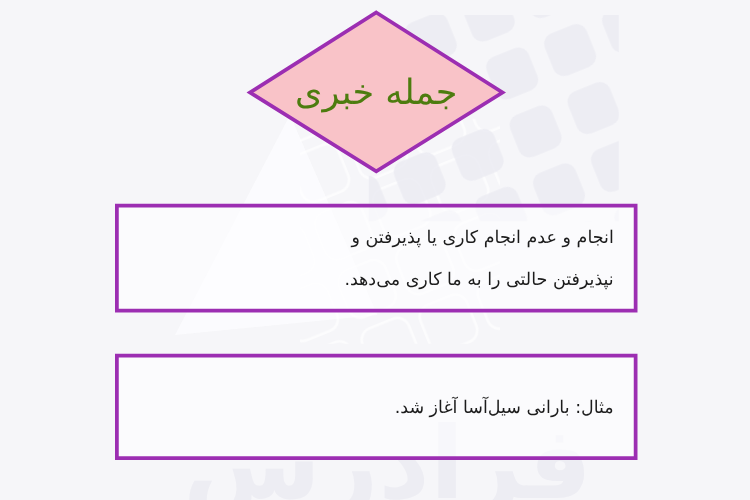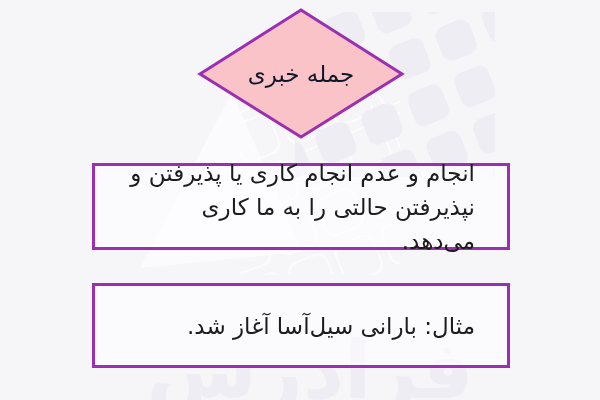--- a/index.html
+++ b/index.html
@@ -31,35 +31,35 @@
     width: 208px;
     height: 133px;
   }
   .diamond-wrap svg { display: block; }
   .diamond-label {
     position: absolute;
     inset: 0;
     display: flex;
     align-items: center;
     justify-content: center;
-    font-size: 23px;
-    color: #0f172a;
+    font-size: 28px;
+    color: #4d7c0f;
   }
   
   .box {
     position: absolute;
     left: 92px;
     width: 418px;
     box-sizing: border-box;
     border: 3px solid #9c2eb2;
     background: rgba(253, 253, 255, 0.62);
     display: flex;
     align-items: center;
-    padding: 0 32px;
-    font-size: 23px;
+    padding: 0 16px;
+    font-size: 14px;
     line-height: 34px;
     color: #1c1c1c;
   }
   .box-description { top: 163px; height: 87px; }
   .box-example     { top: 283px; height: 85px; }
   .box .line { display: block; }
 </style>
 </head>
 <body>
 

